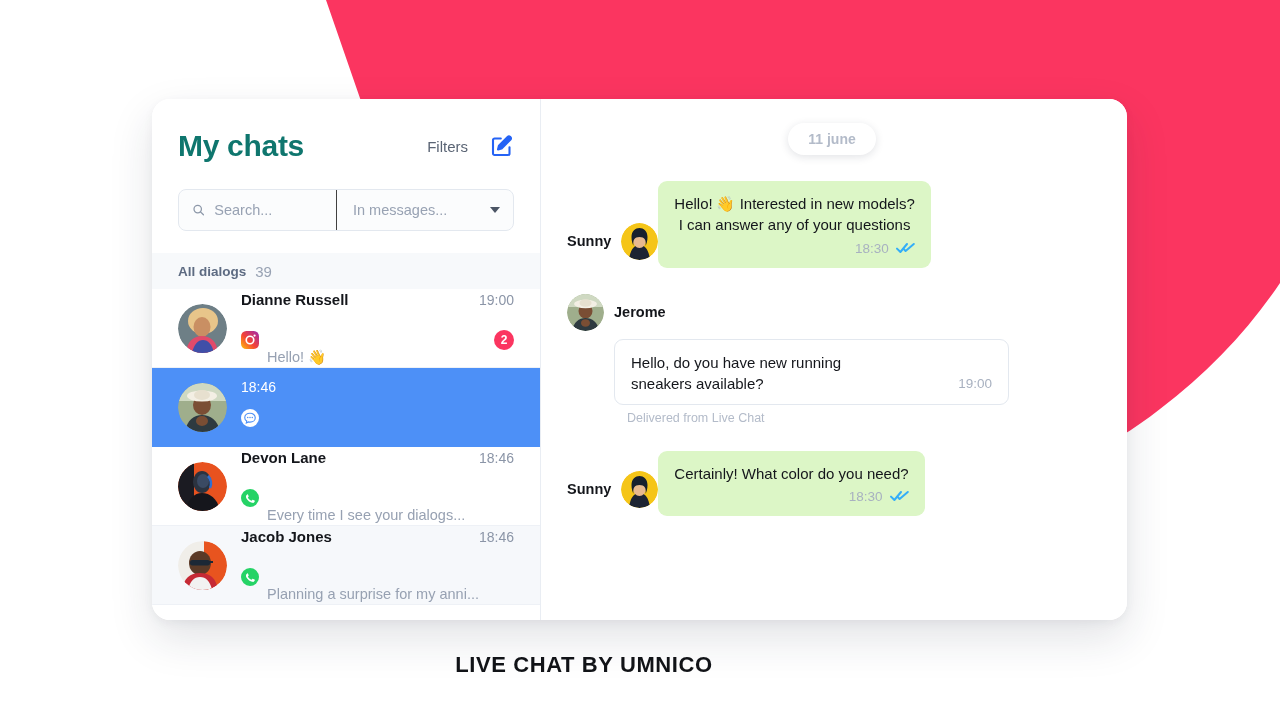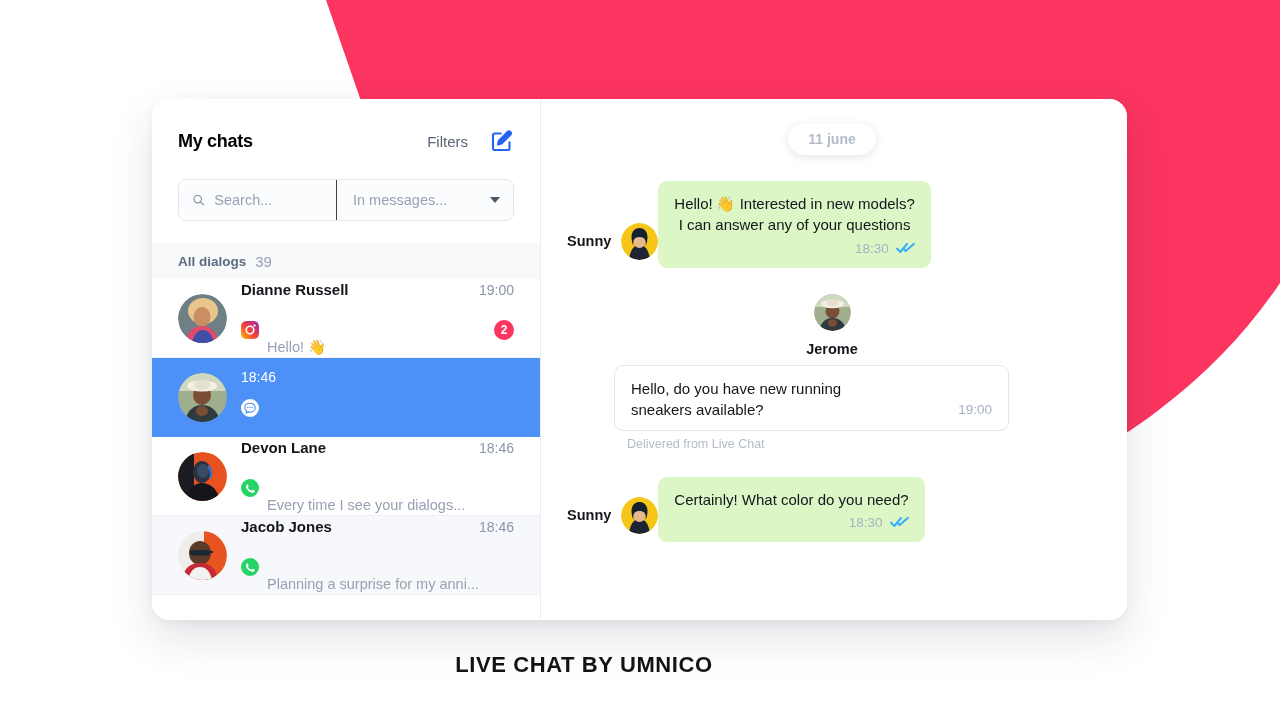--- a/index.html
+++ b/index.html
@@ -49,23 +49,23 @@
     flex-direction: column;
     background: #fff;
   }
 
   .sb-header {
     display: flex;
     align-items: center;
     padding: 30px 26px 0 26px;
   }
   .sb-title {
-    font-size: 18px;
+    font-size: 30px;
     font-weight: bold;
-    color: #000000;
+    color: #0f766e;
     letter-spacing: -0.3px;
     flex: 1;
   }
   .sb-filters {
     font-size: 15px;
     color: #5a6474;
     margin-right: 22px;
     cursor: pointer;
   }
   .sb-compose { cursor: pointer; display: flex; }
@@ -201,21 +201,21 @@
     box-shadow: 0 2px 9px rgba(33,42,64,0.13);
     font-size: 14px;
     font-weight: bold;
     color: #b3bbc9;
   }
 
   .msg-group { margin-top: 26px; }
   .msg-group.out { display: flex; flex-direction: row; align-items: flex-end; text-align: center; }
 
   .sender-row {
-    display: flex; align-items: center; gap: 10px; margin-bottom: 8px; flex-direction: column;
+    display: flex; align-items: center; gap: 10px; margin-bottom: 8px;
   }
   .sender-row.out { flex-direction: row; }
   .sender-name { font-size: 14.5px; font-weight: bold; color: #14161b; }
   .msg-avatar {
     width: 37px; height: 37px; border-radius: 50%; overflow: hidden; flex: 0 0 37px;
   }
 
   .bubble {
     position: relative;
     border-radius: 9px;

